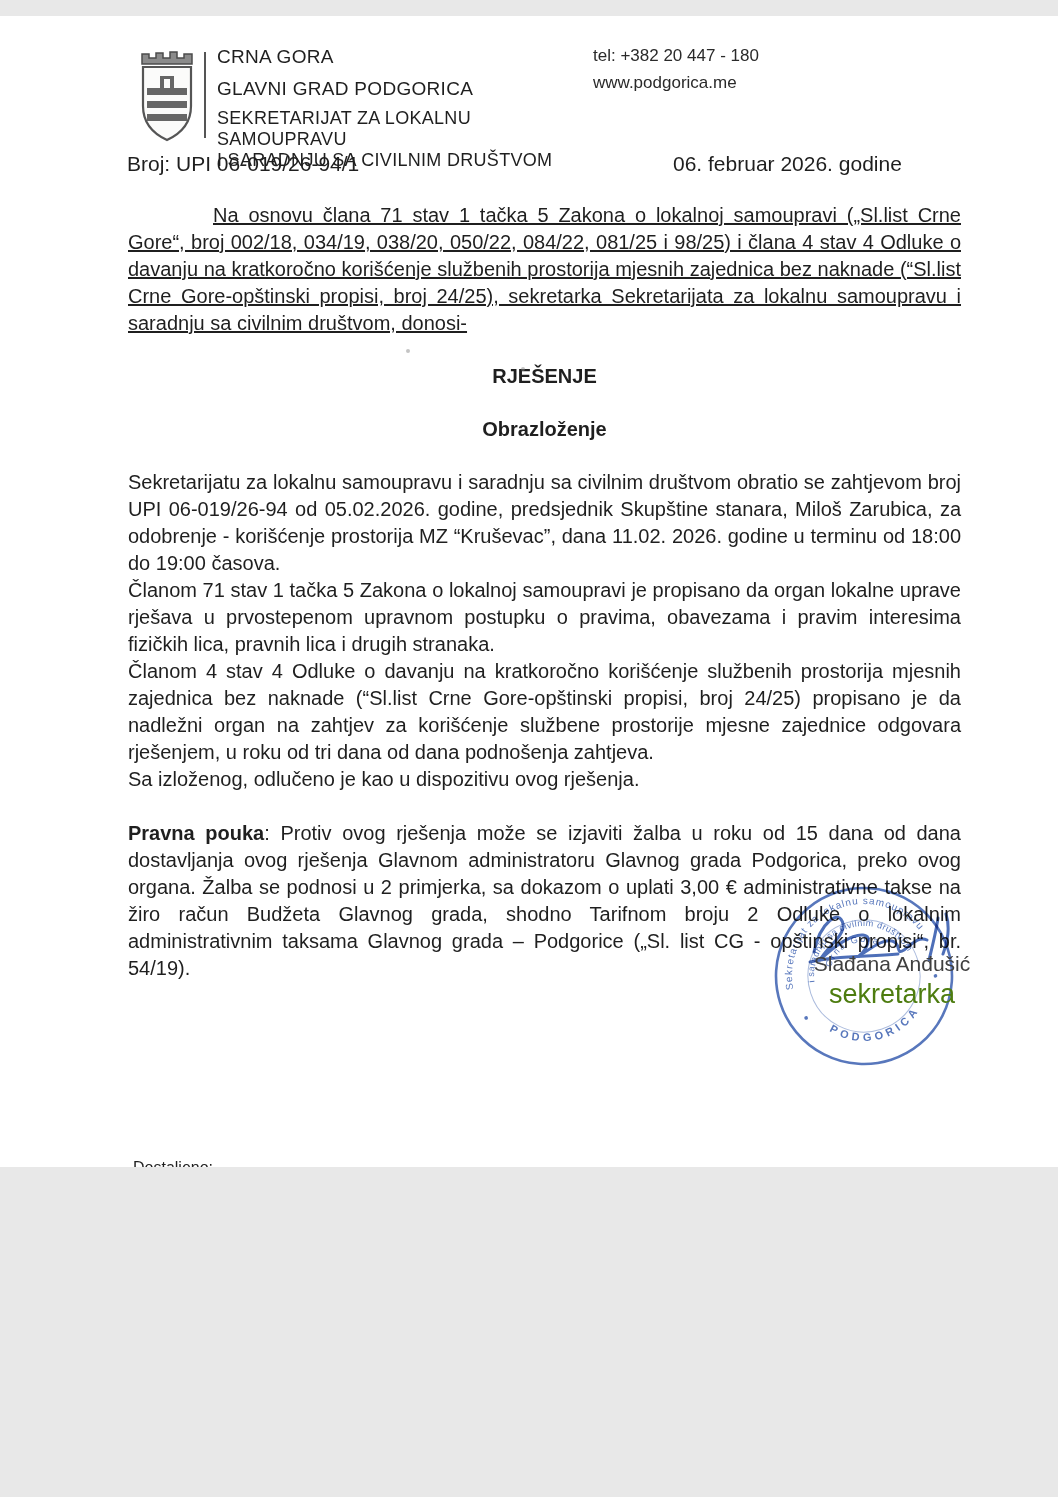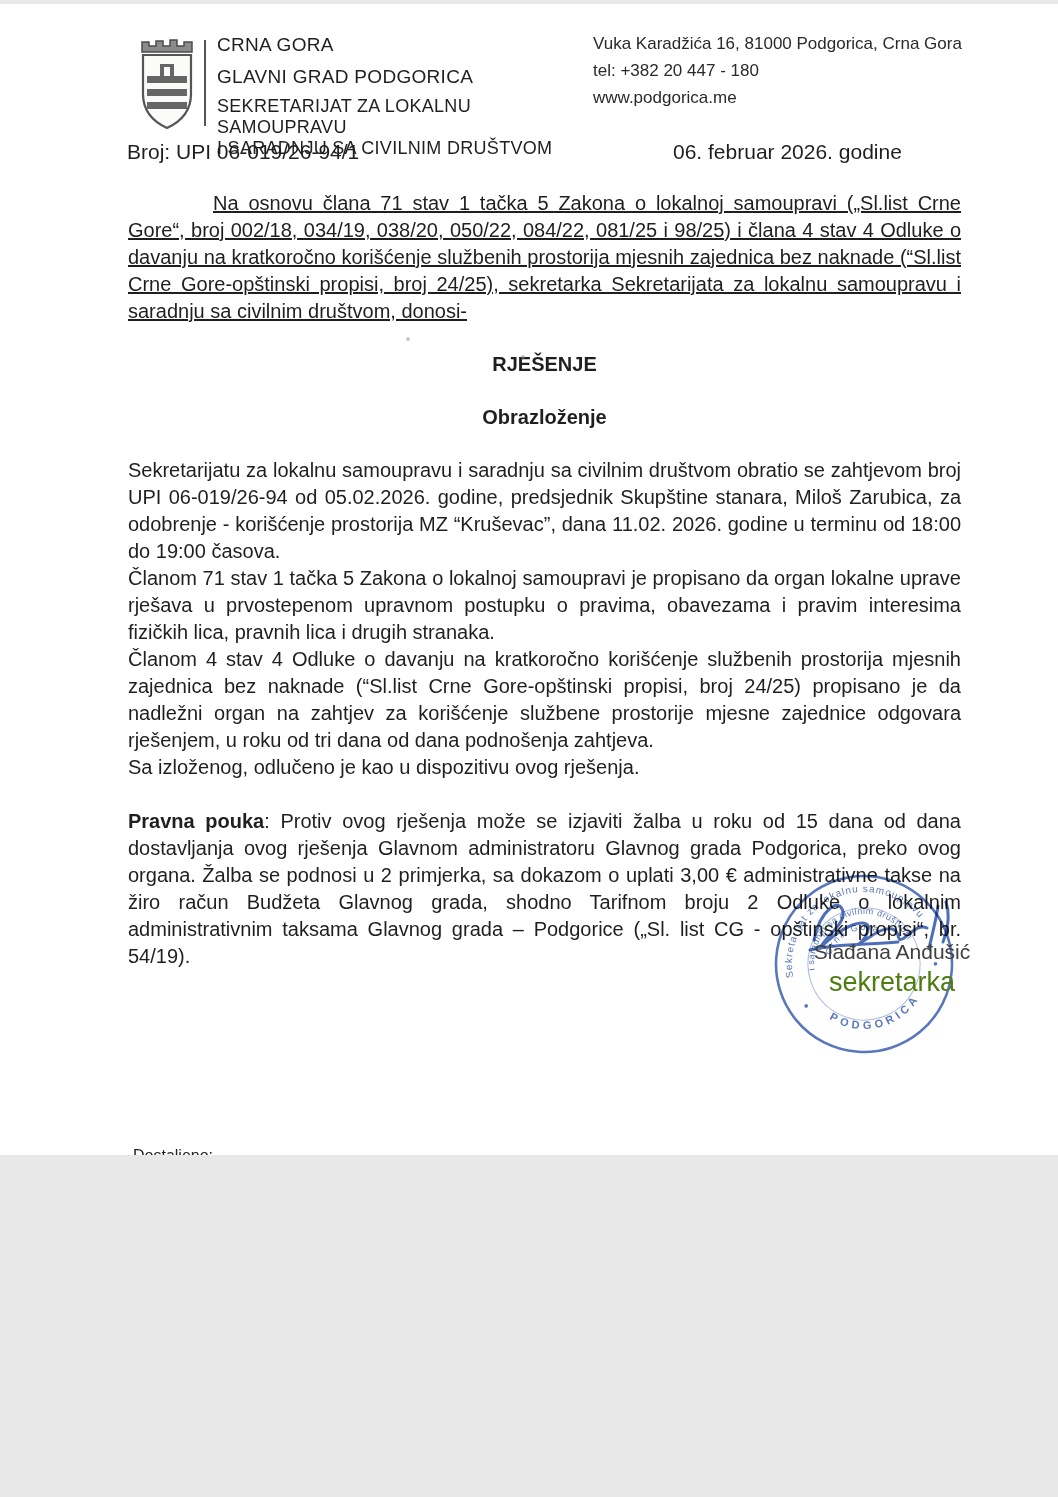--- a/index.html
+++ b/index.html
@@ -3,21 +3,21 @@
 <meta charset="utf-8">
 <style>
   html,body{margin:0;padding:0;background:#e8e8e8;}
   .page{
     position:relative;
     width:1058px;height:1151px;
     background:#ffffff;
     font-family:"Liberation Sans", sans-serif;
     color:#1f1f1f;
     overflow:hidden;
-    margin:4px auto;
+    margin:16px auto;
   }
   
   .coat{position:absolute;left:136px;top:30px;width:62px;height:100px;}
   .org-divider{position:absolute;left:204px;top:36px;width:2px;height:86px;background:#555;}
   .org-block{position:absolute;left:217px;top:30px;width:360px;letter-spacing:.3px;}
   .org-line1{font-size:19px;margin:0 0 10px 0;}
   .org-line2{font-size:19px;margin:0 0 8px 0;}
   .org-line3{font-size:18px;margin:0;line-height:21px;}
   .org-line4{font-size:18px;margin:0;line-height:21px;}
   .contact-block{position:absolute;left:593px;top:30px;width:420px;font-size:17px;color:#2a2a2a;}
@@ -73,21 +73,20 @@
   <div class="org-divider"></div>
 
   <div class="org-block">
     <p class="org-line1">CRNA GORA</p>
     <p class="org-line2">GLAVNI GRAD PODGORICA</p>
     <p class="org-line3">SEKRETARIJAT ZA LOKALNU SAMOUPRAVU</p>
     <p class="org-line4">I SARADNJU SA CIVILNIM DRUŠTVOM</p>
   </div>
 
   <div class="contact-block">
-    <div>Vuka Karadžića 16, 81000 Podgorica, Crna Gora</div>
     <div>tel: +382 20 447 - 180</div>
     <div>www.podgorica.me</div>
   </div>
 
   <div class="doc-number">Broj: UPI 06-019/26-94/1</div>
   <div class="doc-date">06. februar 2026. godine</div>
 
   <div class="content">
     <p class="indent">Na osnovu člana 71 stav 1 tačka 5 Zakona o lokalnoj samoupravi („Sl.list Crne Gore“, broj 002/18, 034/19, 038/20, 050/22, 084/22, 081/25 i 98/25) i člana 4 stav 4 Odluke o davanju na kratkoročno korišćenje službenih prostorija mjesnih zajednica bez naknade (“Sl.list Crne Gore-opštinski propisi, broj 24/25), sekretarka Sekretarijata za lokalnu samoupravu i saradnju sa civilnim društvom, donosi-</p>
 

